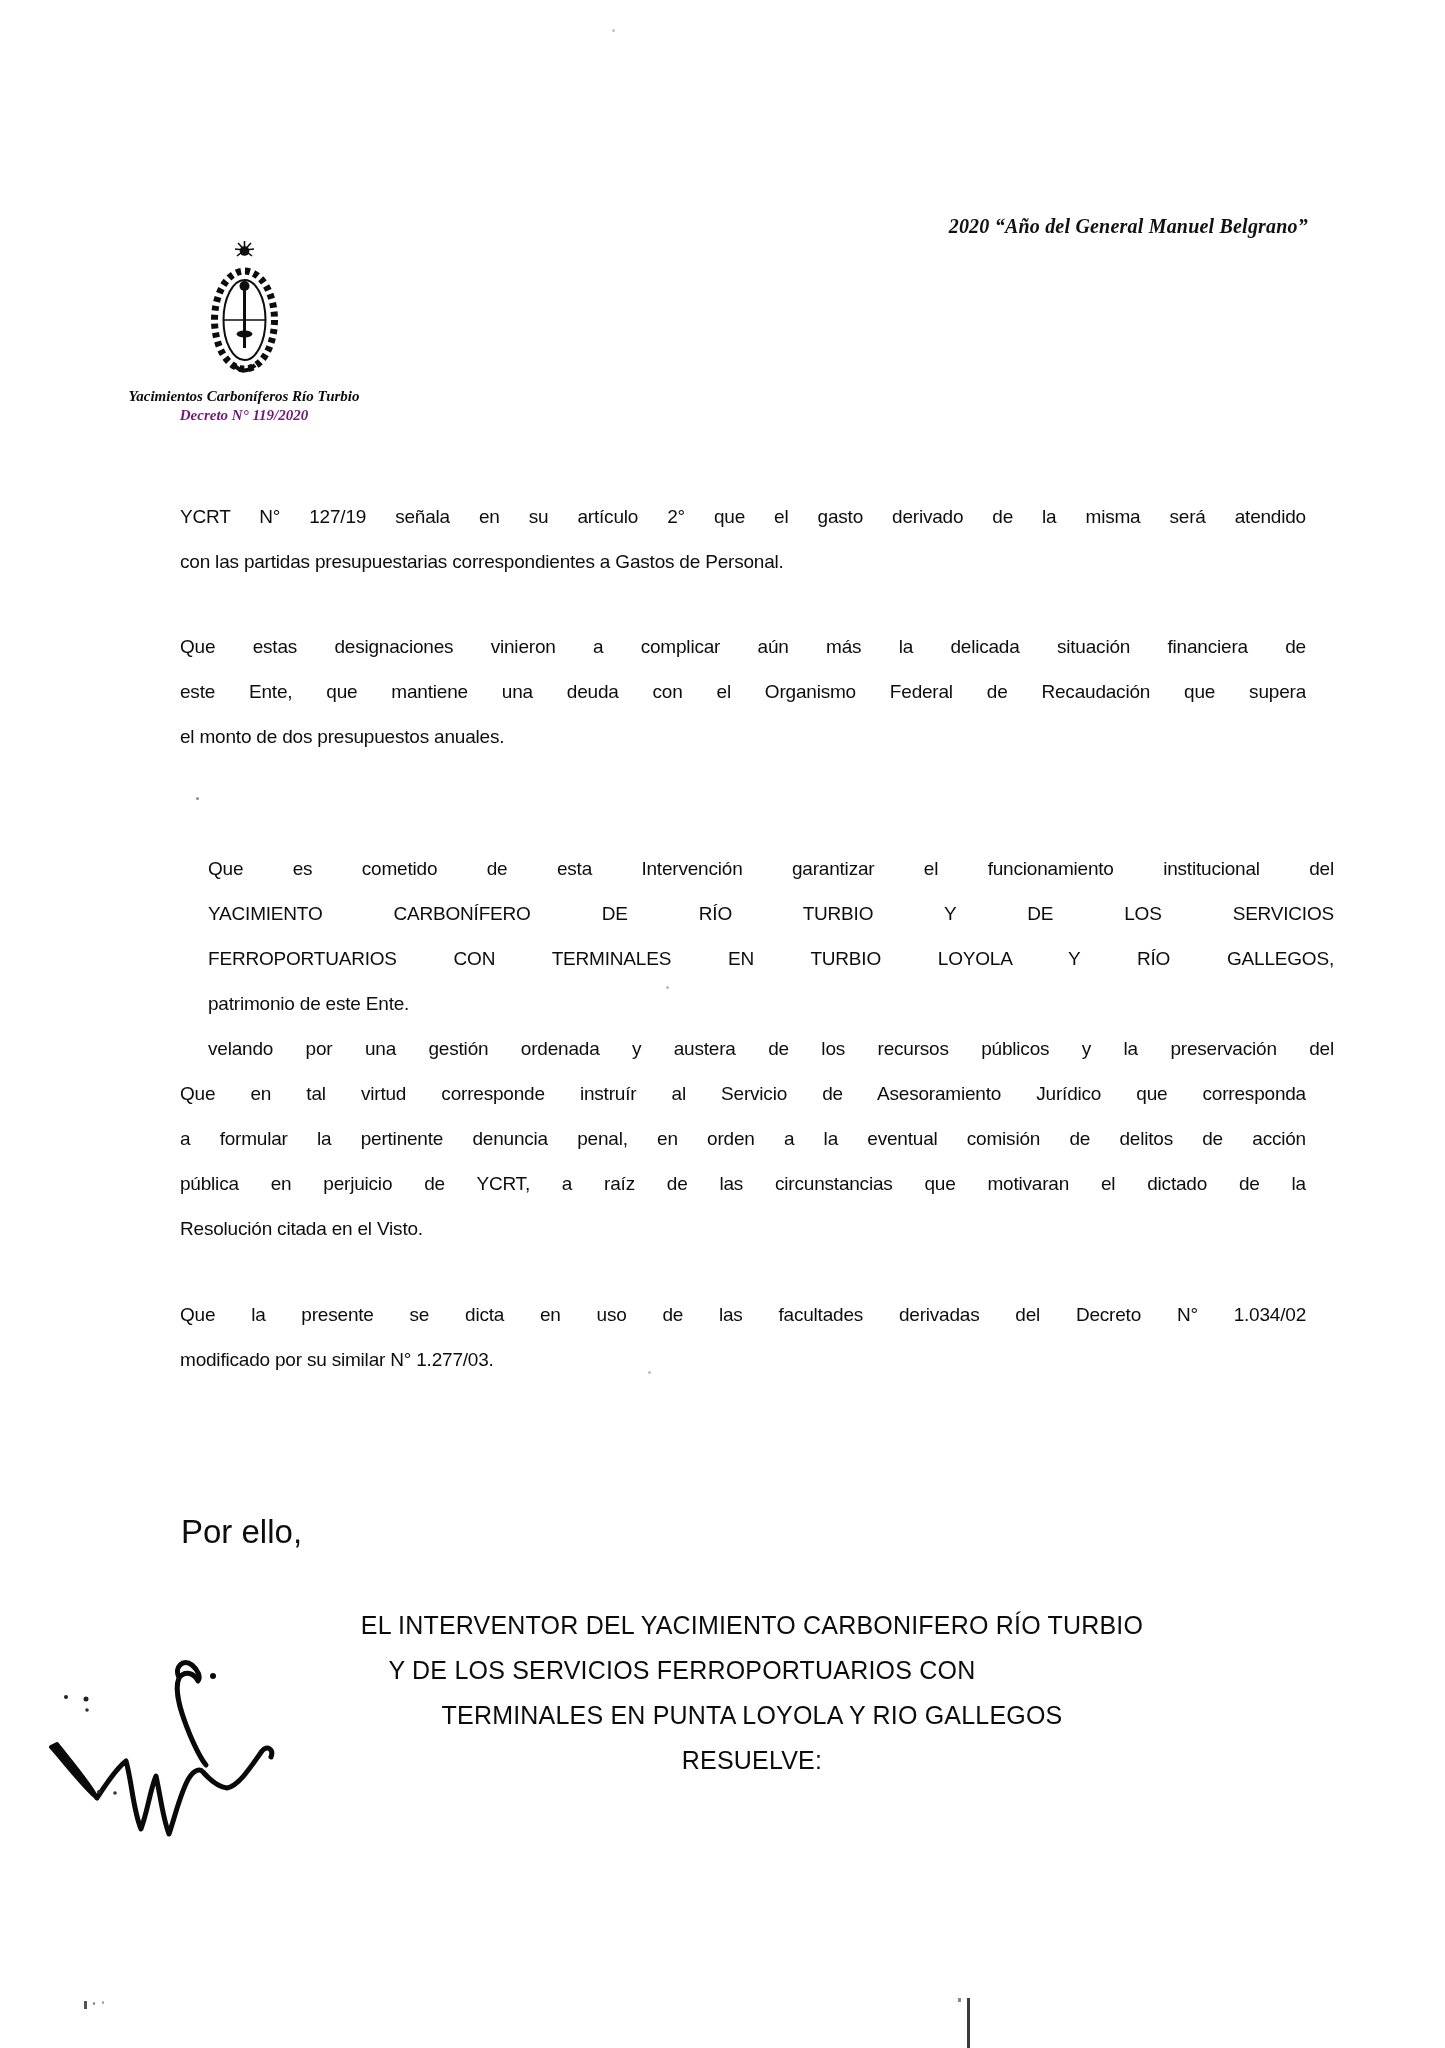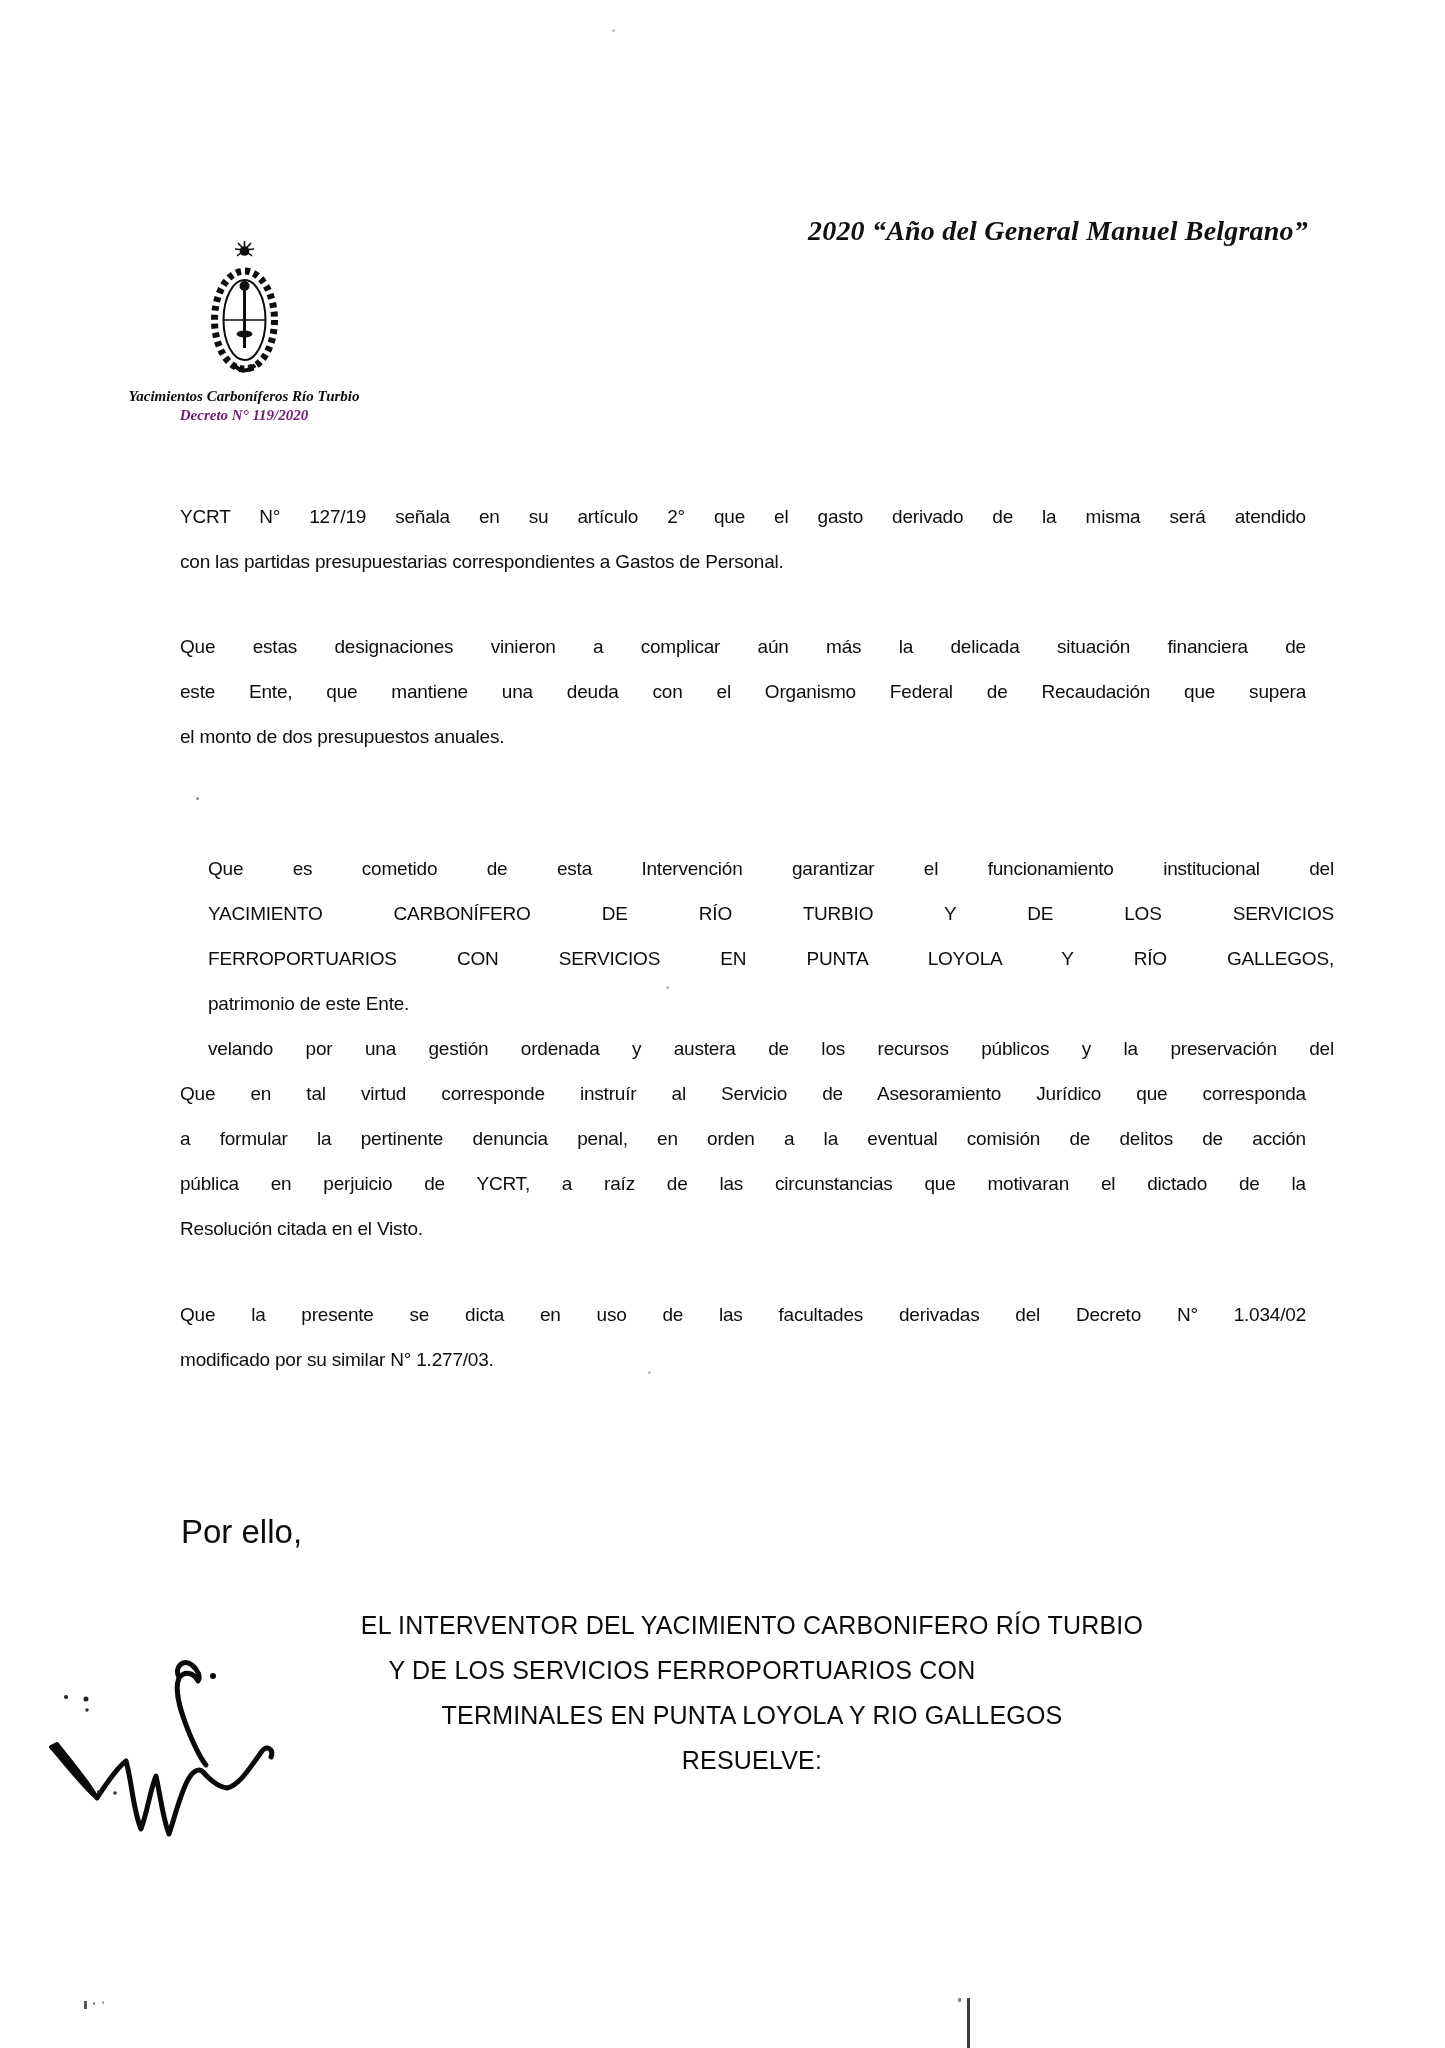--- a/index.html
+++ b/index.html
@@ -10,21 +10,21 @@
     background:#ffffff;
     font-family:"Liberation Sans",sans-serif;
     color:#0d0d0d;
     overflow:hidden;
   }
   
   .header-note{
     position:absolute;top:215px;right:137px;
     font-family:"Liberation Serif",serif;
     font-style:italic;font-weight:700;
-    font-size:28px;letter-spacing:0.2px;
+    font-size:20px;letter-spacing:0.2px;
     color:#111;
   }
   
   .letterhead{
     position:absolute;left:64px;top:240px;width:360px;
     text-align:center;
   }
   .coat{display:block;margin:0 auto;}
   .org-name{
     margin-top:8px;
@@ -122,21 +122,21 @@
         <div class="line last">con las partidas presupuestarias correspondientes a Gastos de Personal.</div>
       </div>
       <div class="para" style="top: 624px;">
         <div class="line just">Que estas designaciones vinieron a complicar aún más la delicada situación financiera de</div>
         <div class="line just">este Ente, que mantiene una deuda con el Organismo Federal de Recaudación que supera</div>
         <div class="line last">el monto de dos presupuestos anuales.</div>
       </div>
       <div class="para" style="top: 846px; margin-left: 28px;">
         <div class="line just">Que es cometido de esta Intervención garantizar el funcionamiento institucional del</div>
         <div class="line just">YACIMIENTO CARBONÍFERO DE RÍO TURBIO Y DE LOS SERVICIOS</div>
-        <div class="line just">FERROPORTUARIOS CON SERVICIOS EN PUNTA LOYOLA Y RÍO GALLEGOS,</div>
+        <div class="line just">FERROPORTUARIOS CON TERMINALES EN TURBIO LOYOLA Y RÍO GALLEGOS,</div>
         <div class="line last">patrimonio de este Ente.</div>
         <div class="line just">velando por una gestión ordenada y austera de los recursos públicos y la preservación del</div>
       </div>
       <div class="para" style="top: 1071px;">
         <div class="line just">Que en tal virtud corresponde instruír al Servicio de Asesoramiento Jurídico que corresponda</div>
         <div class="line just">a formular la pertinente denuncia penal, en orden a la eventual comisión de delitos de acción</div>
         <div class="line just">pública en perjuicio de YCRT, a raíz de las circunstancias que motivaran el dictado de la</div>
         <div class="line last">Resolución citada en el Visto.</div>
       </div>
       <div class="para" style="top: 1292px;">

